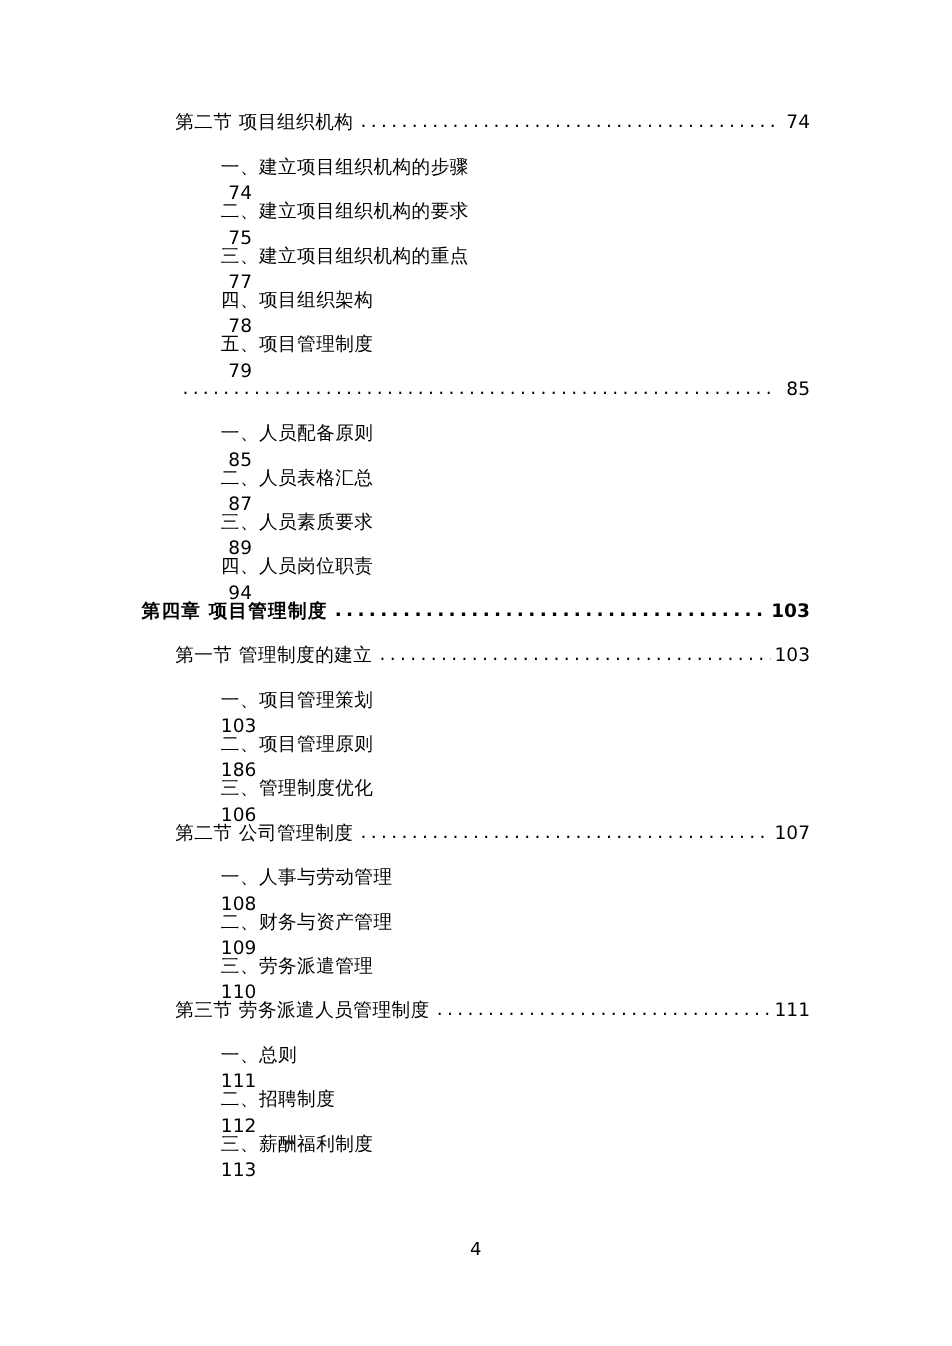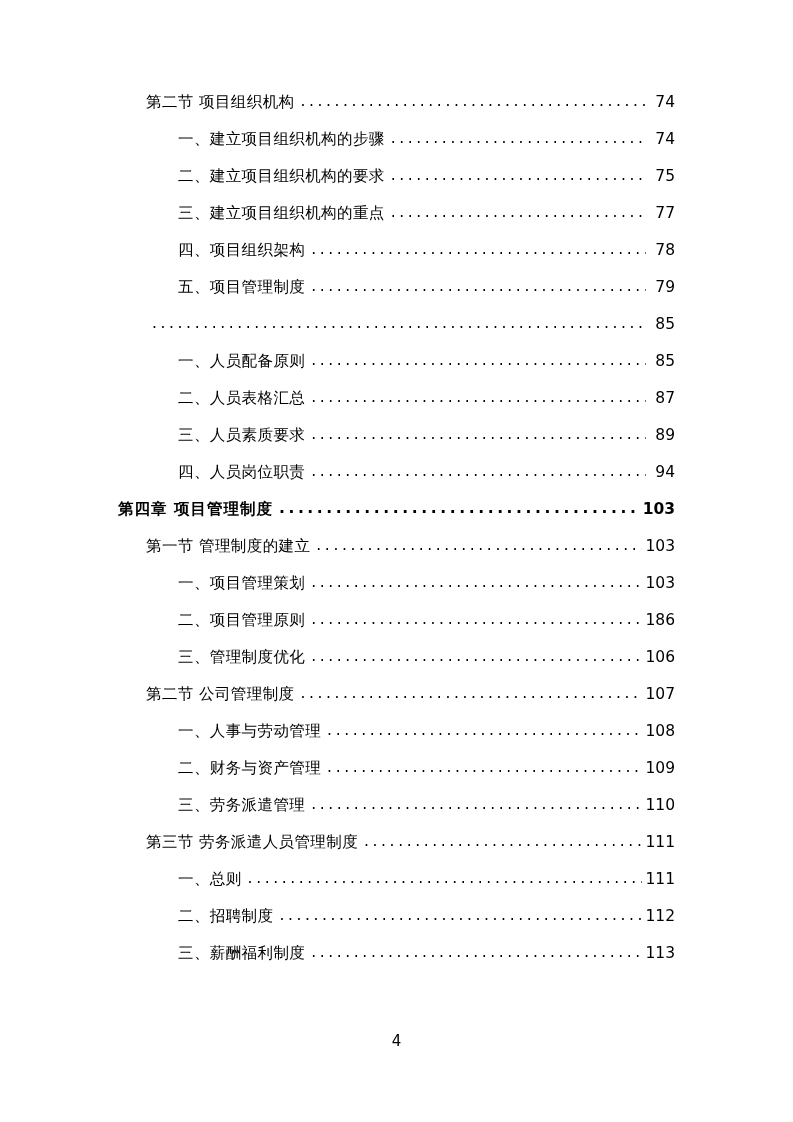--- a/index.html
+++ b/index.html
@@ -48,21 +48,21 @@
     color: #000;
   }
   .toc-entry .page-num {
     flex: 0 0 auto;
     text-align: right;
     min-width: 26px;
   }
   
   .lvl-chapter { padding-left: 0px; font-weight: bold; }
   .lvl-section { padding-left: 28px; }
-  .lvl-item    { padding-left: 60px; }
+  .lvl-item    { padding-left: 60px; flex-direction: column; }
 
   .lvl-chapter .title { letter-spacing: 1.0px; }
 
   .footer {
     position: absolute;
     left: 0;
     right: 0;
     bottom: 72px;
     text-align: center;
     font-size: 15px;

